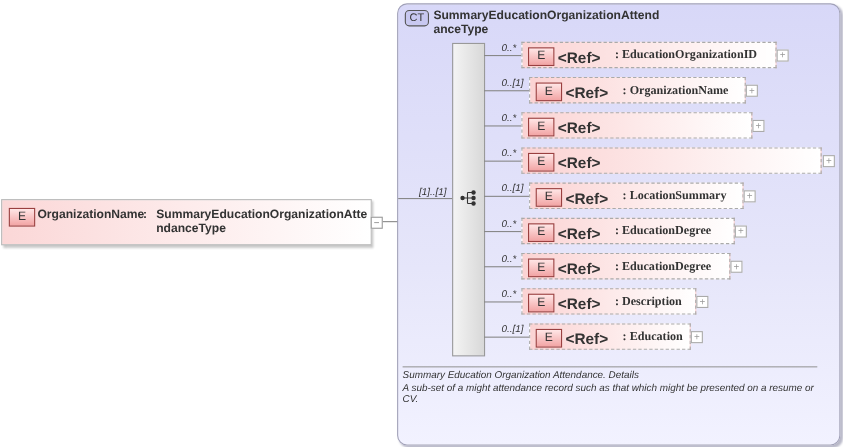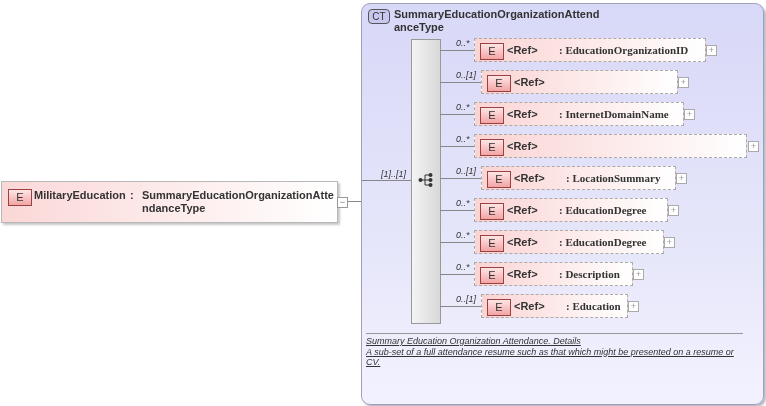--- a/index.html
+++ b/index.html
@@ -25,31 +25,31 @@
   .ct-badge { position:absolute; left:6px; top:5px; width:20px; height:13px; border:1px solid #555;
               border-radius:4px; background:#c8c8f0; font-size:10px; line-height:13px; text-align:center; color:#333; }
   .ct-title { position:absolute; left:32px; top:4px; font-weight:bold; font-size:11px; color:#333; line-height:13px; width:210px; word-break:break-all; }
   .seq-bar { left:411px; top:39px; width:28px; height:283px; border:1px solid #999;
              background:linear-gradient(to right,#f4f4f4,#d8d8d8); }
   .line { position:absolute; background:#888; }
   .mult { position:absolute; font-style:italic; font-size:9px; color:#333; }
   .child { position:absolute; height:22px; border:1px dashed #aaa;
            background:linear-gradient(to right,#fbd3d3 0%,#ffffff 100%); }
   .child .ebadge { left:5px; top:4px; }
-  .child .ref { position:absolute; left:32px; top:5px; font-weight:bold; font-size:11px; color:#333; }
+  .child .ref { position:absolute; left:32px; top:5px; font-weight:bold; font-size:14px; color:#333; }
   .child .cname { position:absolute; left:84px; top:5px; font-weight:bold; font-size:11px; color:#333; white-space:nowrap;font-family:Liberation Serif, serif; }
   .doc-sep { left:366px; top:333px; width:377px; height:1px; background:#999; }
-  .doc { left:366px; top:336px; width:380px; font-size:9px; font-style:italic; color:#333; line-height:10.5px;text-decoration:underline; }
+  .doc { left:366px; top:336px; width:380px; font-size:9px; font-style:italic; color:#333; line-height:10.5px; }
 </style>
 </head>
 <body>
 
 <div class="abs root-el">
   <div class="ebadge" style="left:6px;top:7px;">E</div>
-  <span class="root-name">MilitaryEducation</span>
+  <span class="root-name">OrganizationName</span>
   <span class="root-colon">:</span>
   <span class="root-type">SummaryEducationOrganizationAttendanceType</span>
 </div>
 <div class="minus" style="left:337px;top:197px;">−</div>
 <div class="line" style="left:348px;top:201px;width:14px;height:1px;"></div>
 
 <div class="abs ct-box">
   <div class="ct-badge">CT</div>
   <div class="ct-title">SummaryEducationOrganizationAttendanceType</div>
 </div>
@@ -78,29 +78,29 @@
   <span class="ref">&lt;Ref&gt;</span>
   <span class="cname">: EducationOrganizationID</span>
 </div>
 <div class="plus" style="left:706px;top:45px;">+</div>
 
 <div class="line" style="left:440px;top:82px;width:41px;height:1px;"></div>
 <span class="mult" style="left:456px;top:70px;">0..[1]</span>
 <div class="child" style="left:481px;top:70px;width:195px;">
   <div class="ebadge">E</div>
   <span class="ref">&lt;Ref&gt;</span>
+  <span class="cname">: OrganizationName</span>
 </div>
 <div class="plus" style="left:678px;top:77px;">+</div>
 
 <div class="line" style="left:440px;top:114px;width:34px;height:1px;"></div>
 <span class="mult" style="left:456px;top:102px;">0..*</span>
 <div class="child" style="left:474px;top:102px;width:208px;">
   <div class="ebadge">E</div>
   <span class="ref">&lt;Ref&gt;</span>
-  <span class="cname">: InternetDomainName</span>
 </div>
 <div class="plus" style="left:684px;top:109px;">+</div>
 
 <div class="line" style="left:440px;top:146px;width:34px;height:1px;"></div>
 <span class="mult" style="left:456px;top:134px;">0..*</span>
 <div class="child" style="left:474px;top:134px;width:271px;">
   <div class="ebadge">E</div>
   <span class="ref">&lt;Ref&gt;</span>
 </div>
 <div class="plus" style="left:748px;top:141px;">+</div>
@@ -146,14 +146,14 @@
 <div class="child" style="left:481px;top:294px;width:145px;">
   <div class="ebadge">E</div>
   <span class="ref">&lt;Ref&gt;</span>
   <span class="cname">: Education</span>
 </div>
 <div class="plus" style="left:628px;top:301px;">+</div>
 
 <div class="abs doc-sep"></div>
 <div class="abs doc">
   <div>Summary Education Organization Attendance. Details</div>
-  <div>A sub-set of a full attendance resume such as that which might be presented on a resume or CV.</div>
+  <div>A sub-set of a might attendance record such as that which might be presented on a resume or CV.</div>
 </div>
 
 </body></html>

